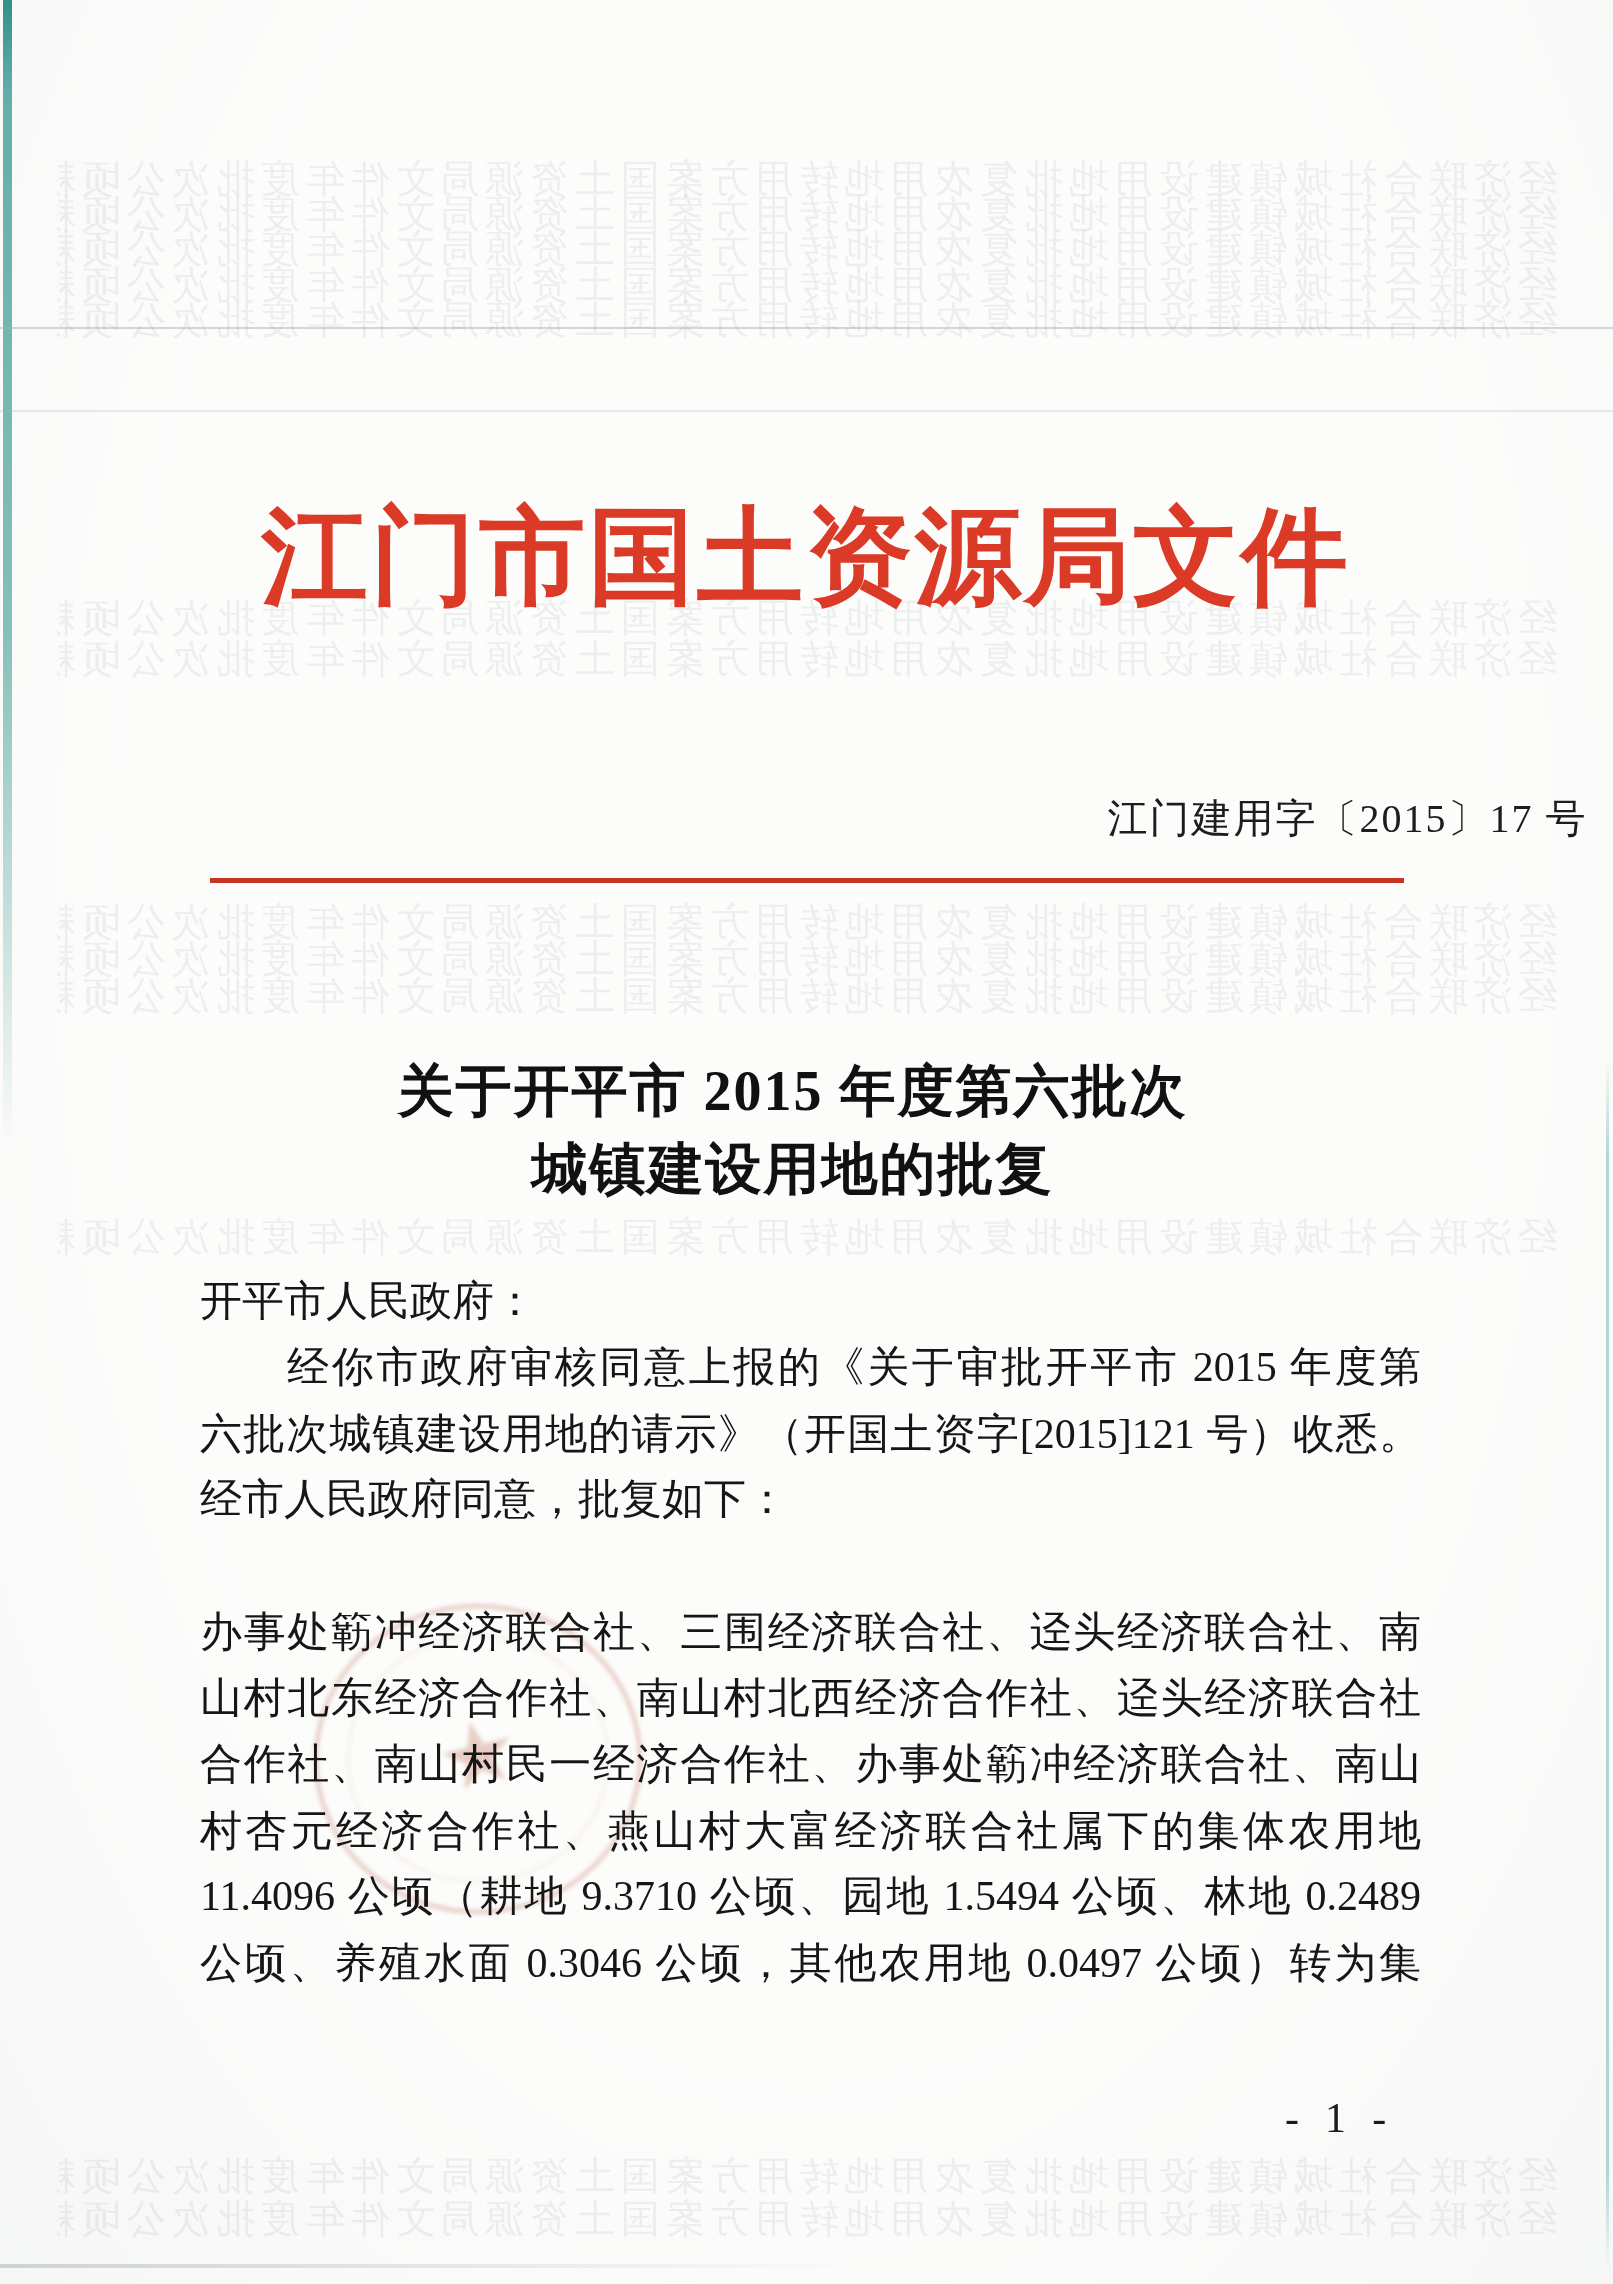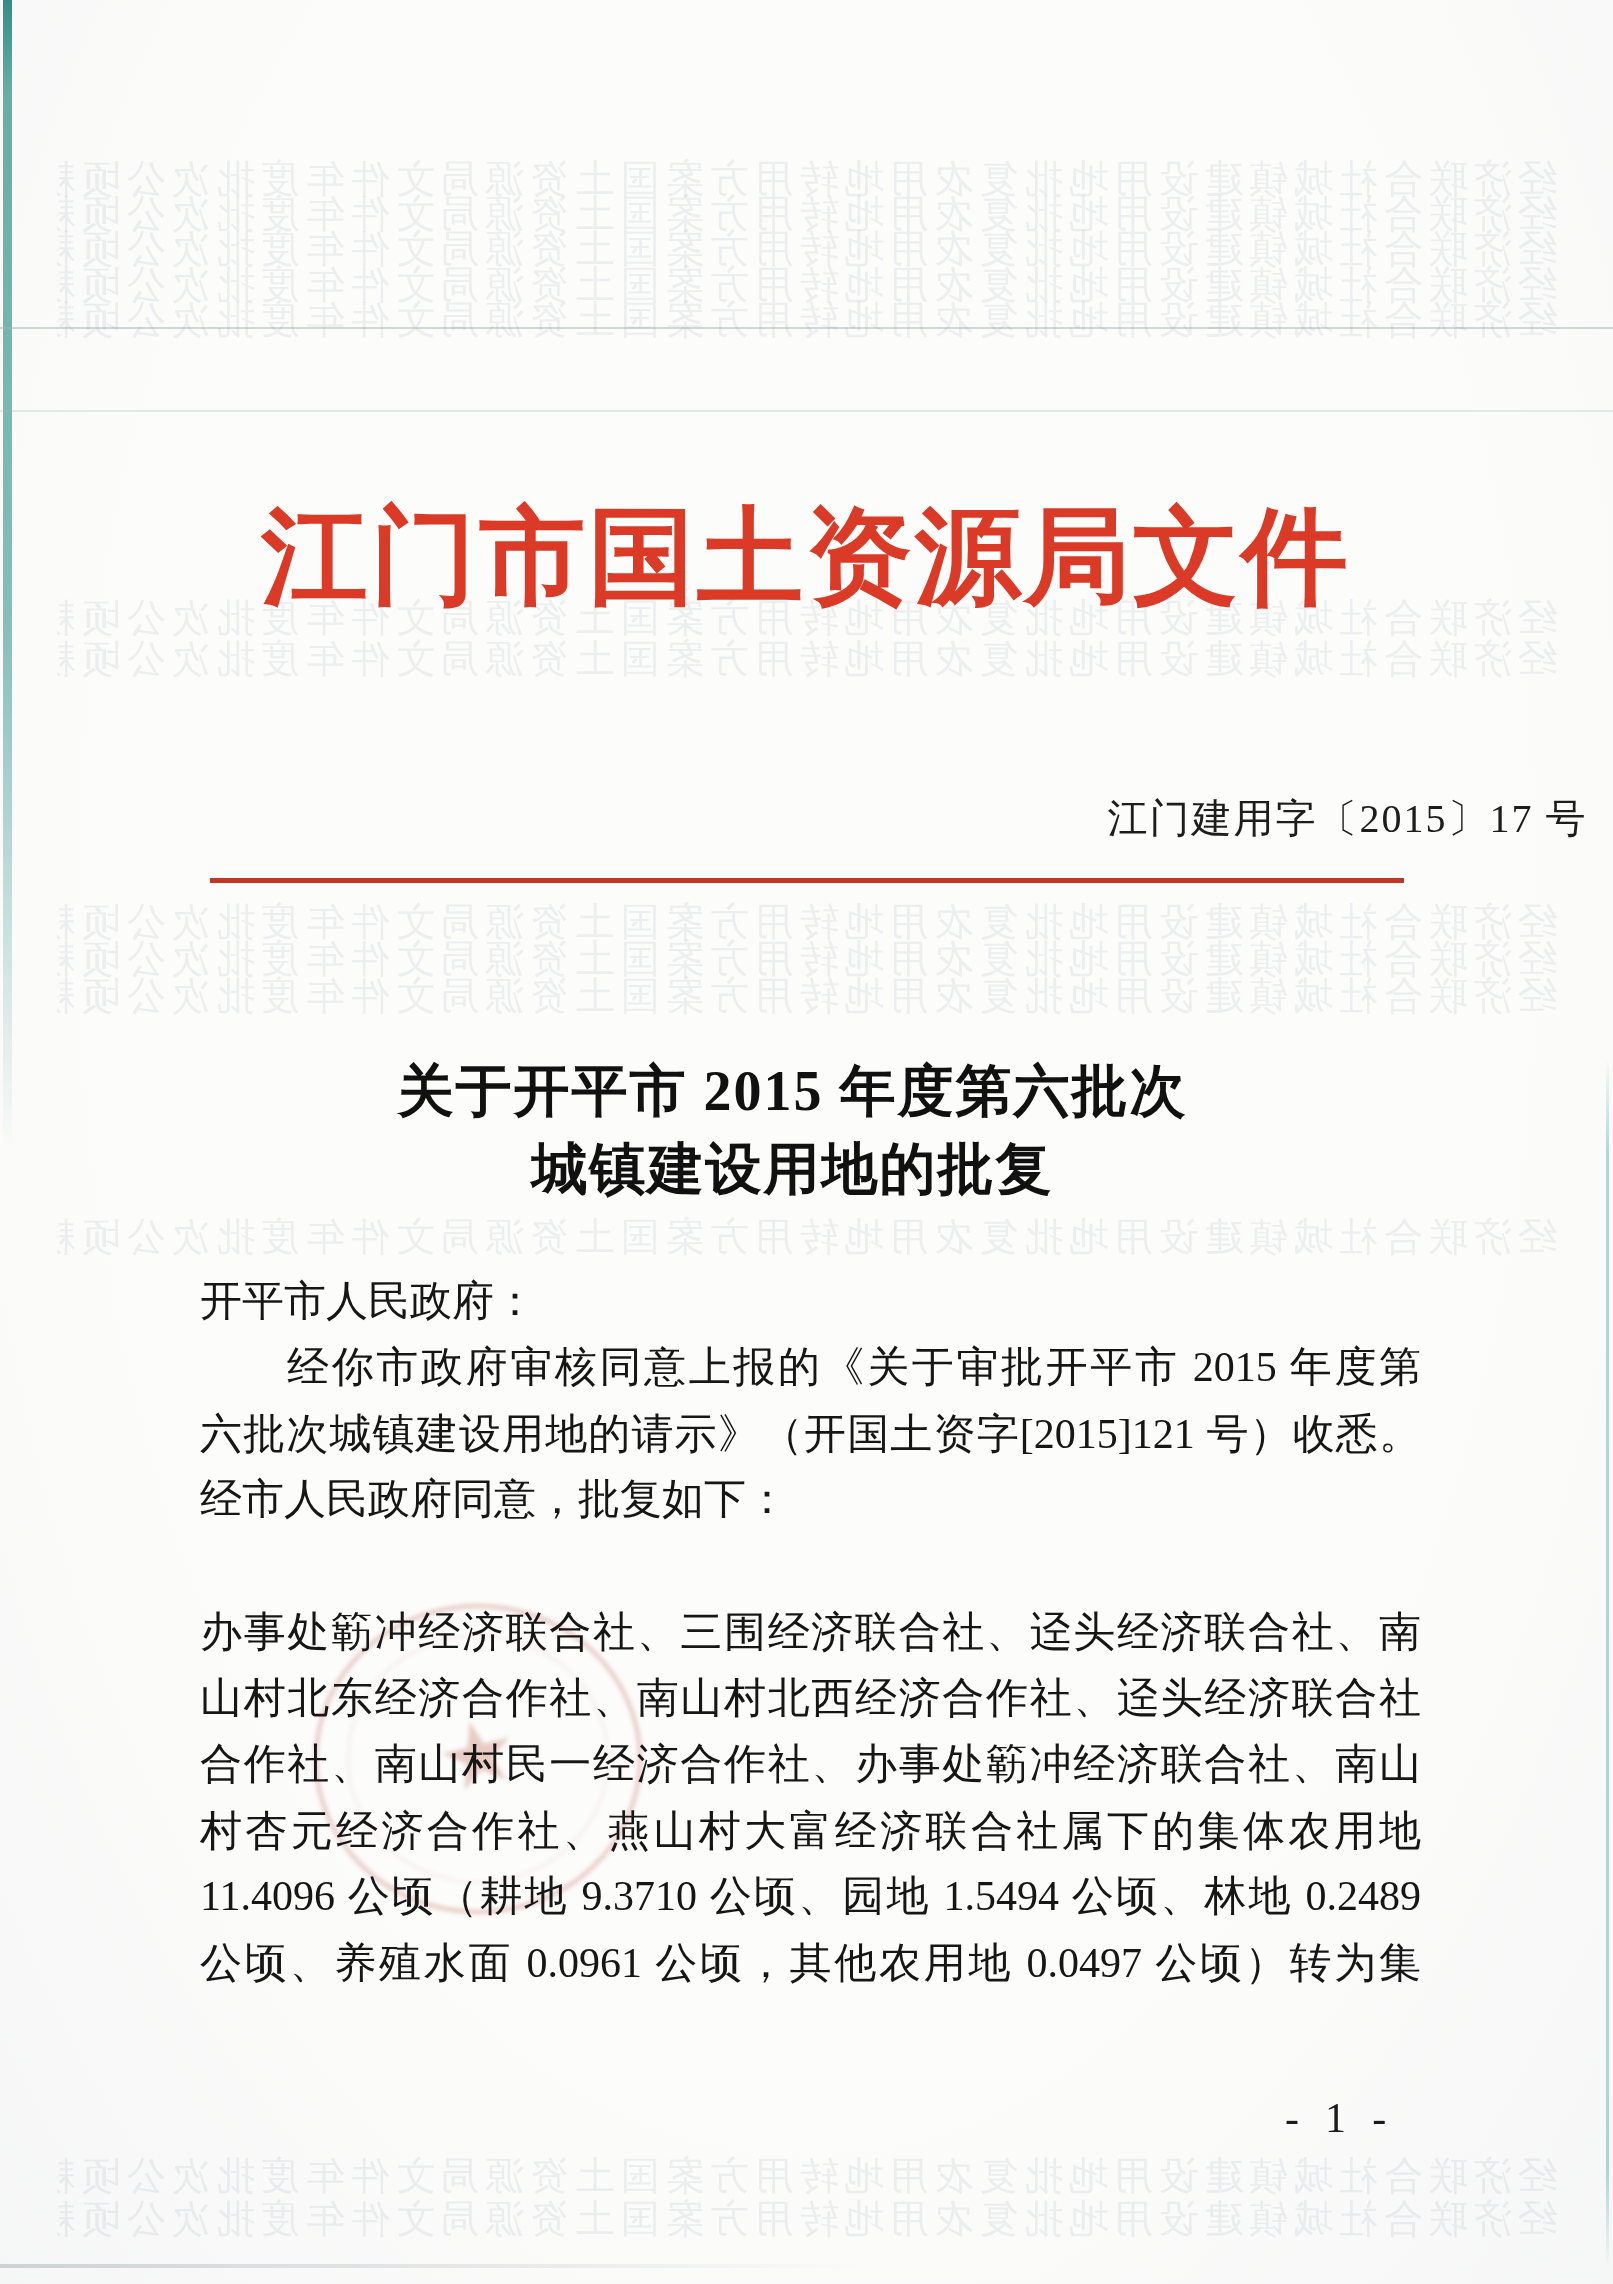--- a/index.html
+++ b/index.html
@@ -95,18 +95,18 @@
 
   <div class="bodyline" style="top:1269px">开平市人民政府：</div>
   <div class="bodyline jline indent" style="top:1335px">经你市政府审核同意上报的《关于审批开平市 2015 年度第</div>
   <div class="bodyline jline" style="top:1402px">六批次城镇建设用地的请示》（开国土资字[2015]121 号）收悉。</div>
   <div class="bodyline" style="top:1467px">经市人民政府同意，批复如下：</div>
   <div class="bodyline jline" style="top:1600px">办事处簕冲经济联合社、三围经济联合社、迳头经济联合社、南</div>
   <div class="bodyline jline" style="top:1666px">山村北东经济合作社、南山村北西经济合作社、迳头经济联合社</div>
   <div class="bodyline jline" style="top:1732px">合作社、南山村民一经济合作社、办事处簕冲经济联合社、南山</div>
   <div class="bodyline jline" style="top:1799px">村杏元经济合作社、燕山村大富经济联合社属下的集体农用地</div>
   <div class="bodyline jline" style="top:1864px">11.4096 公顷（耕地 9.3710 公顷、园地 1.5494 公顷、林地 0.2489</div>
-  <div class="bodyline jline" style="top:1931px">公顷、养殖水面 0.0961 公顷，其他农用地 0.0497 公顷）转为集</div>
+  <div class="bodyline jline" style="top:1931px">公顷、养殖水面 0.3046 公顷，其他农用地 0.0497 公顷）转为集</div>
 
   <div class="pagenum">- 1 -</div>
 
 </div>
 
 
 </body></html>

